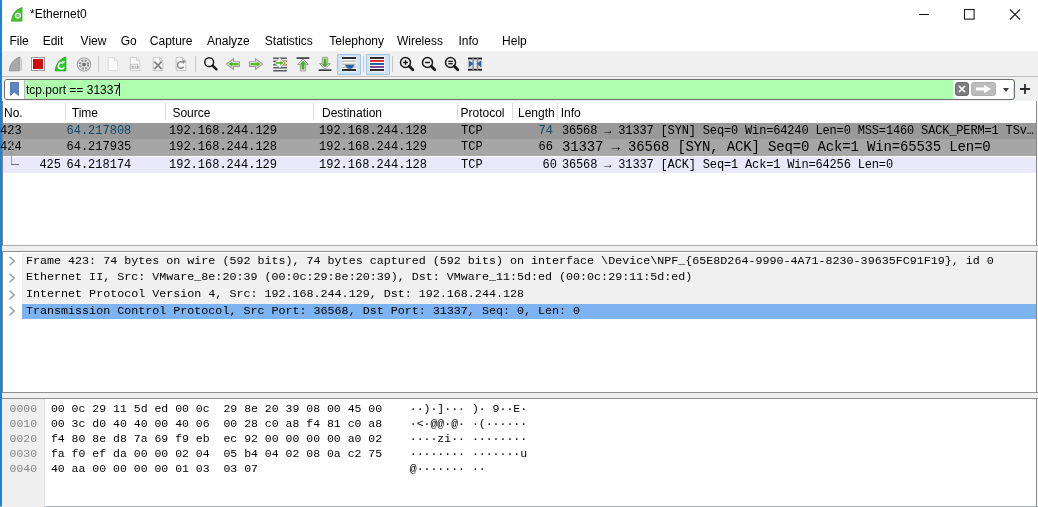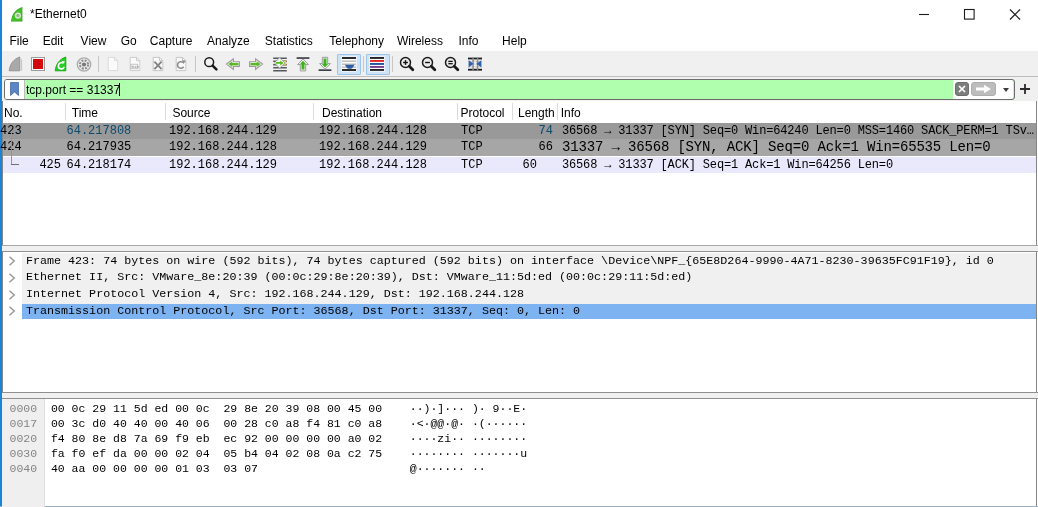--- a/index.html
+++ b/index.html
@@ -217,21 +217,21 @@
 <div class="a mono" style="left:319px;top:139px;height:17px;line-height:17px;font-size:12px;color:#000">192.168.244.129</div>
 <div class="a mono" style="left:461px;top:139px;height:17px;line-height:17px;font-size:12px;color:#000">TCP</div>
 <div class="a mono" style="left:490px;width:63px;text-align:right;top:139px;height:17px;line-height:17px;font-size:12px;color:#000">66</div>
 <div class="a mono" style="left:562px;letter-spacing:-0.16px;top:139px;height:17px;line-height:17px;font-size:14px;color:#000 white-space:pre">31337 → 36568 [SYN, ACK] Seq=0 Ack=1 Win=65535 Len=0 MSS=1460 WS=2…</div>
 <div class="a" style="left:3px;top:156.5px;width:1033px;height:16px;background:#eae9fc"></div>
 <div class="a mono" style="left:0;width:61px;text-align:right;top:156.5px;height:22px;line-height:16px;font-size:12px;color:#000">425</div>
 <div class="a mono" style="left:66.5px;top:156.5px;height:16px;line-height:16px;font-size:12px;color:#000">64.218174</div>
 <div class="a mono" style="left:169px;top:156.5px;height:16px;line-height:16px;font-size:12px;color:#000">192.168.244.129</div>
 <div class="a mono" style="left:319px;top:156.5px;height:16px;line-height:16px;font-size:12px;color:#000">192.168.244.128</div>
 <div class="a mono" style="left:461px;top:156.5px;height:16px;line-height:16px;font-size:12px;color:#000">TCP</div>
-<div class="a mono" style="left:474px;width:63px;text-align:right;top:156.5px;height:16px;line-height:16px;font-size:12px;color:#000">60</div>
+<div class="a mono" style="left:494px;width:63px;text-align:right;top:156.5px;height:16px;line-height:16px;font-size:12px;color:#000">60</div>
 <div class="a mono" style="left:562px;letter-spacing:-0.16px;top:156.5px;height:16px;line-height:16px;font-size:12px;color:#000 white-space:pre">36568 → 31337 [ACK] Seq=1 Ack=1 Win=64256 Len=0</div>
 <div class="a" style="left:10.5px;top:130.5px;width:1px;height:34px;background:#839aad"></div>
 <div class="a" style="left:10.5px;top:130.5px;width:8px;height:1px;background:#839aad"></div>
 <div class="a" style="left:10.5px;top:163.5px;width:8px;height:1px;background:#6e6e6e"></div>
 <div class="a" style="left:2px;top:245px;width:1036px;height:1px;background:#a8a8a8"></div>
 <div class="a" style="left:2px;top:246px;width:1036px;height:5px;background:#f0f0f0"></div>
 <div class="a" style="left:2px;top:251px;width:1036px;height:1px;background:#8f8f8f"></div>
 <div class="a" style="left:21.5px;top:252.5px;width:1014px;height:51px;background:#f0f0f0"></div>
 <div class="a" style="left:21.5px;top:303.5px;width:1014px;height:15.5px;background:#7eb3f2"></div>
 <div class="a mono" style="left:26px;top:253.5px;height:15.5px;line-height:15.5px;font-size:11.7px;color:#000;white-space:pre">Frame 423: 74 bytes on wire (592 bits), 74 bytes captured (592 bits) on interface \Device\NPF_{65E8D264-9990-4A71-8230-39635FC91F19}, id 0</div>
@@ -248,16 +248,16 @@
     </svg>
 <div class="a mono" style="left:26px;top:303.6px;height:15.5px;line-height:15.5px;font-size:11.7px;color:#000;white-space:pre">Transmission Control Protocol, Src Port: 36568, Dst Port: 31337, Seq: 0, Len: 0</div>
 <svg class="a" style="left:8px;top:306.3px" width="8" height="10" viewBox="0 0 8 10">
       <path d="M1.5 0.8 L6.2 5 L1.5 9.2" fill="none" stroke="#9a9a9a" stroke-width="1.5"></path>
     </svg>
 <div class="a" style="left:2px;top:392px;width:1036px;height:1px;background:#8f8f8f"></div>
 <div class="a" style="left:2px;top:393px;width:1036px;height:5px;background:#f0f0f0"></div>
 <div class="a" style="left:2px;top:398px;width:1036px;height:1px;background:#8f8f8f"></div>
 <div class="a" style="left:2px;top:399px;width:42px;height:108px;background:#efefef;border-right:1px solid #dedede"></div>
 <div class="a mono" style="left:9.5px;top:400.5px;height:15px;line-height:15px;font-size:11.5px;white-space:pre"><span style="color:#858585">0000</span><span style="color:#000">  00 0c 29 11 5d ed 00 0c  29 8e 20 39 08 00 45 00    ··)·]··· )· 9··E·</span></div>
-<div class="a mono" style="left:9.5px;top:415.5px;height:15px;line-height:15px;font-size:11.5px;white-space:pre"><span style="color:#858585">0017</span><span style="color:#000">  00 3c d0 40 40 00 40 06  00 28 c0 a8 f4 81 c0 a8    ·&lt;·@@·@· ·(······</span></div>
+<div class="a mono" style="left:9.5px;top:415.5px;height:15px;line-height:15px;font-size:11.5px;white-space:pre"><span style="color:#858585">0010</span><span style="color:#000">  00 3c d0 40 40 00 40 06  00 28 c0 a8 f4 81 c0 a8    ·&lt;·@@·@· ·(······</span></div>
 <div class="a mono" style="left:9.5px;top:430.5px;height:15px;line-height:15px;font-size:11.5px;white-space:pre"><span style="color:#858585">0020</span><span style="color:#000">  f4 80 8e d8 7a 69 f9 eb  ec 92 00 00 00 00 a0 02    ····zi·· ········</span></div>
 <div class="a mono" style="left:9.5px;top:445.5px;height:15px;line-height:15px;font-size:11.5px;white-space:pre"><span style="color:#858585">0030</span><span style="color:#000">  fa f0 ef da 00 00 02 04  05 b4 04 02 08 0a c2 75    ········ ·······u</span></div>
 <div class="a mono" style="left:9.5px;top:460.5px;height:15px;line-height:15px;font-size:11.5px;white-space:pre"><span style="color:#858585">0040</span><span style="color:#000">  40 aa 00 00 00 00 01 03  03 07                      @······· ··</span></div>
 </div>
 </body></html>

